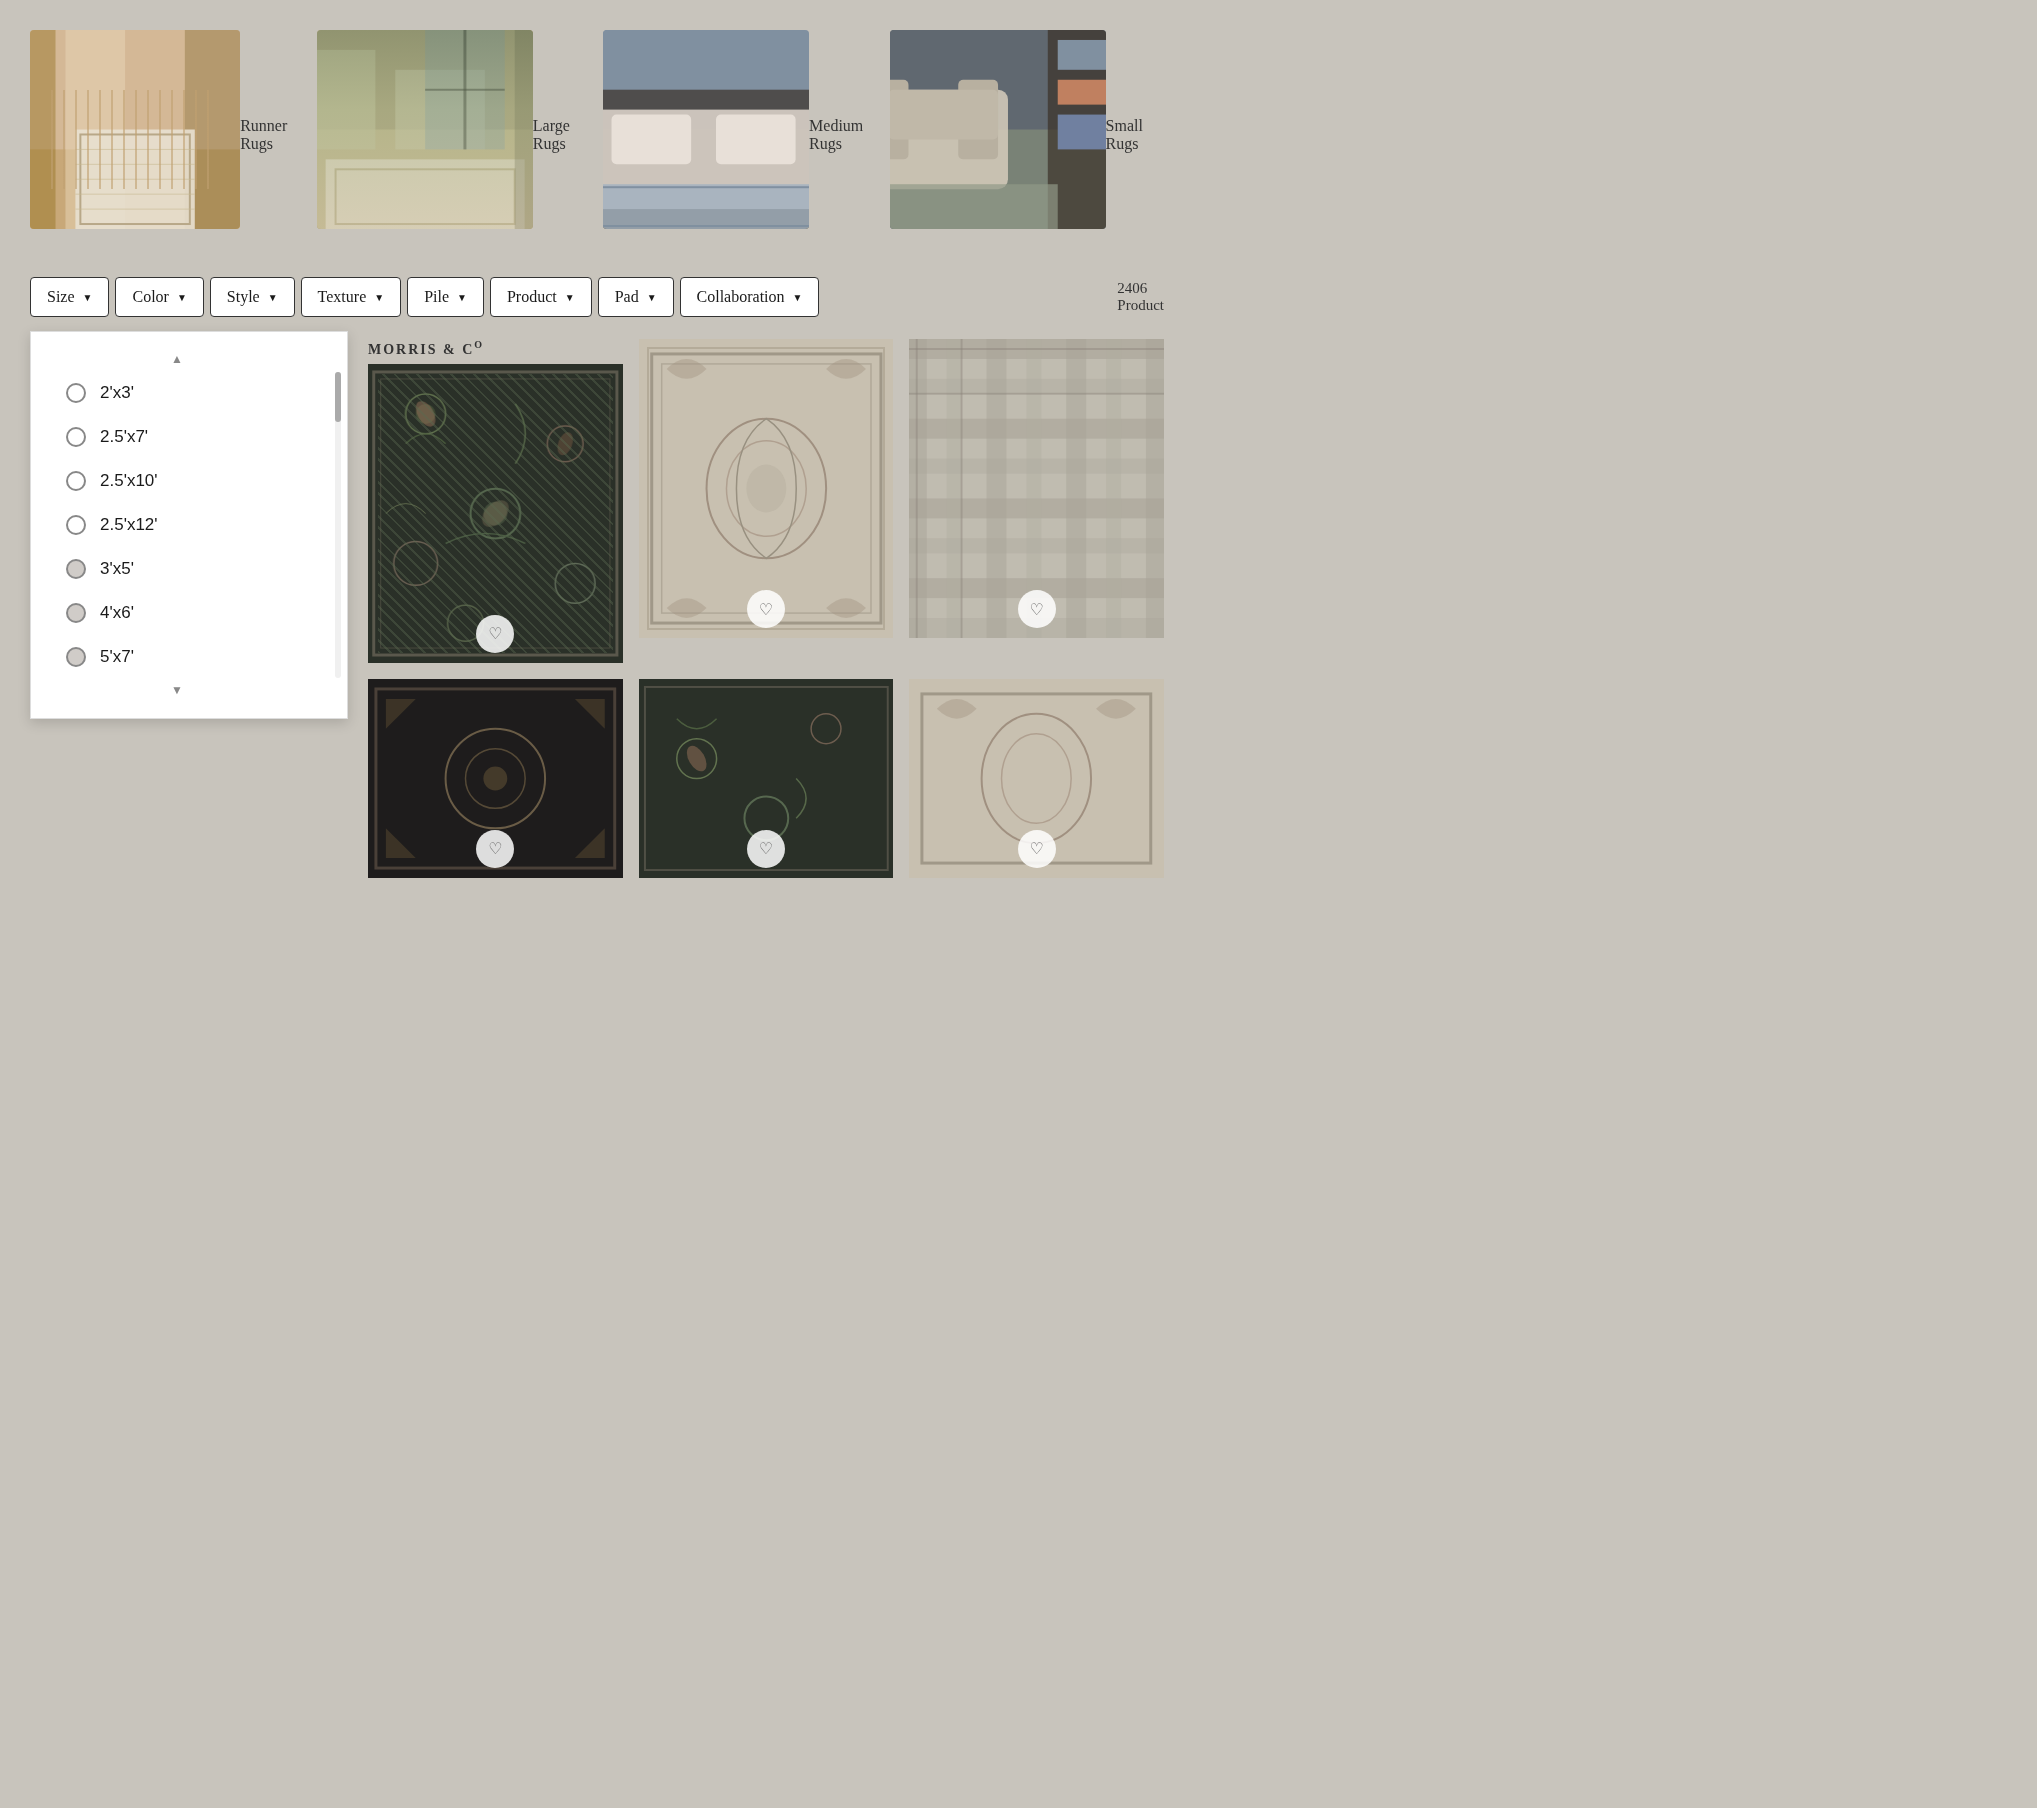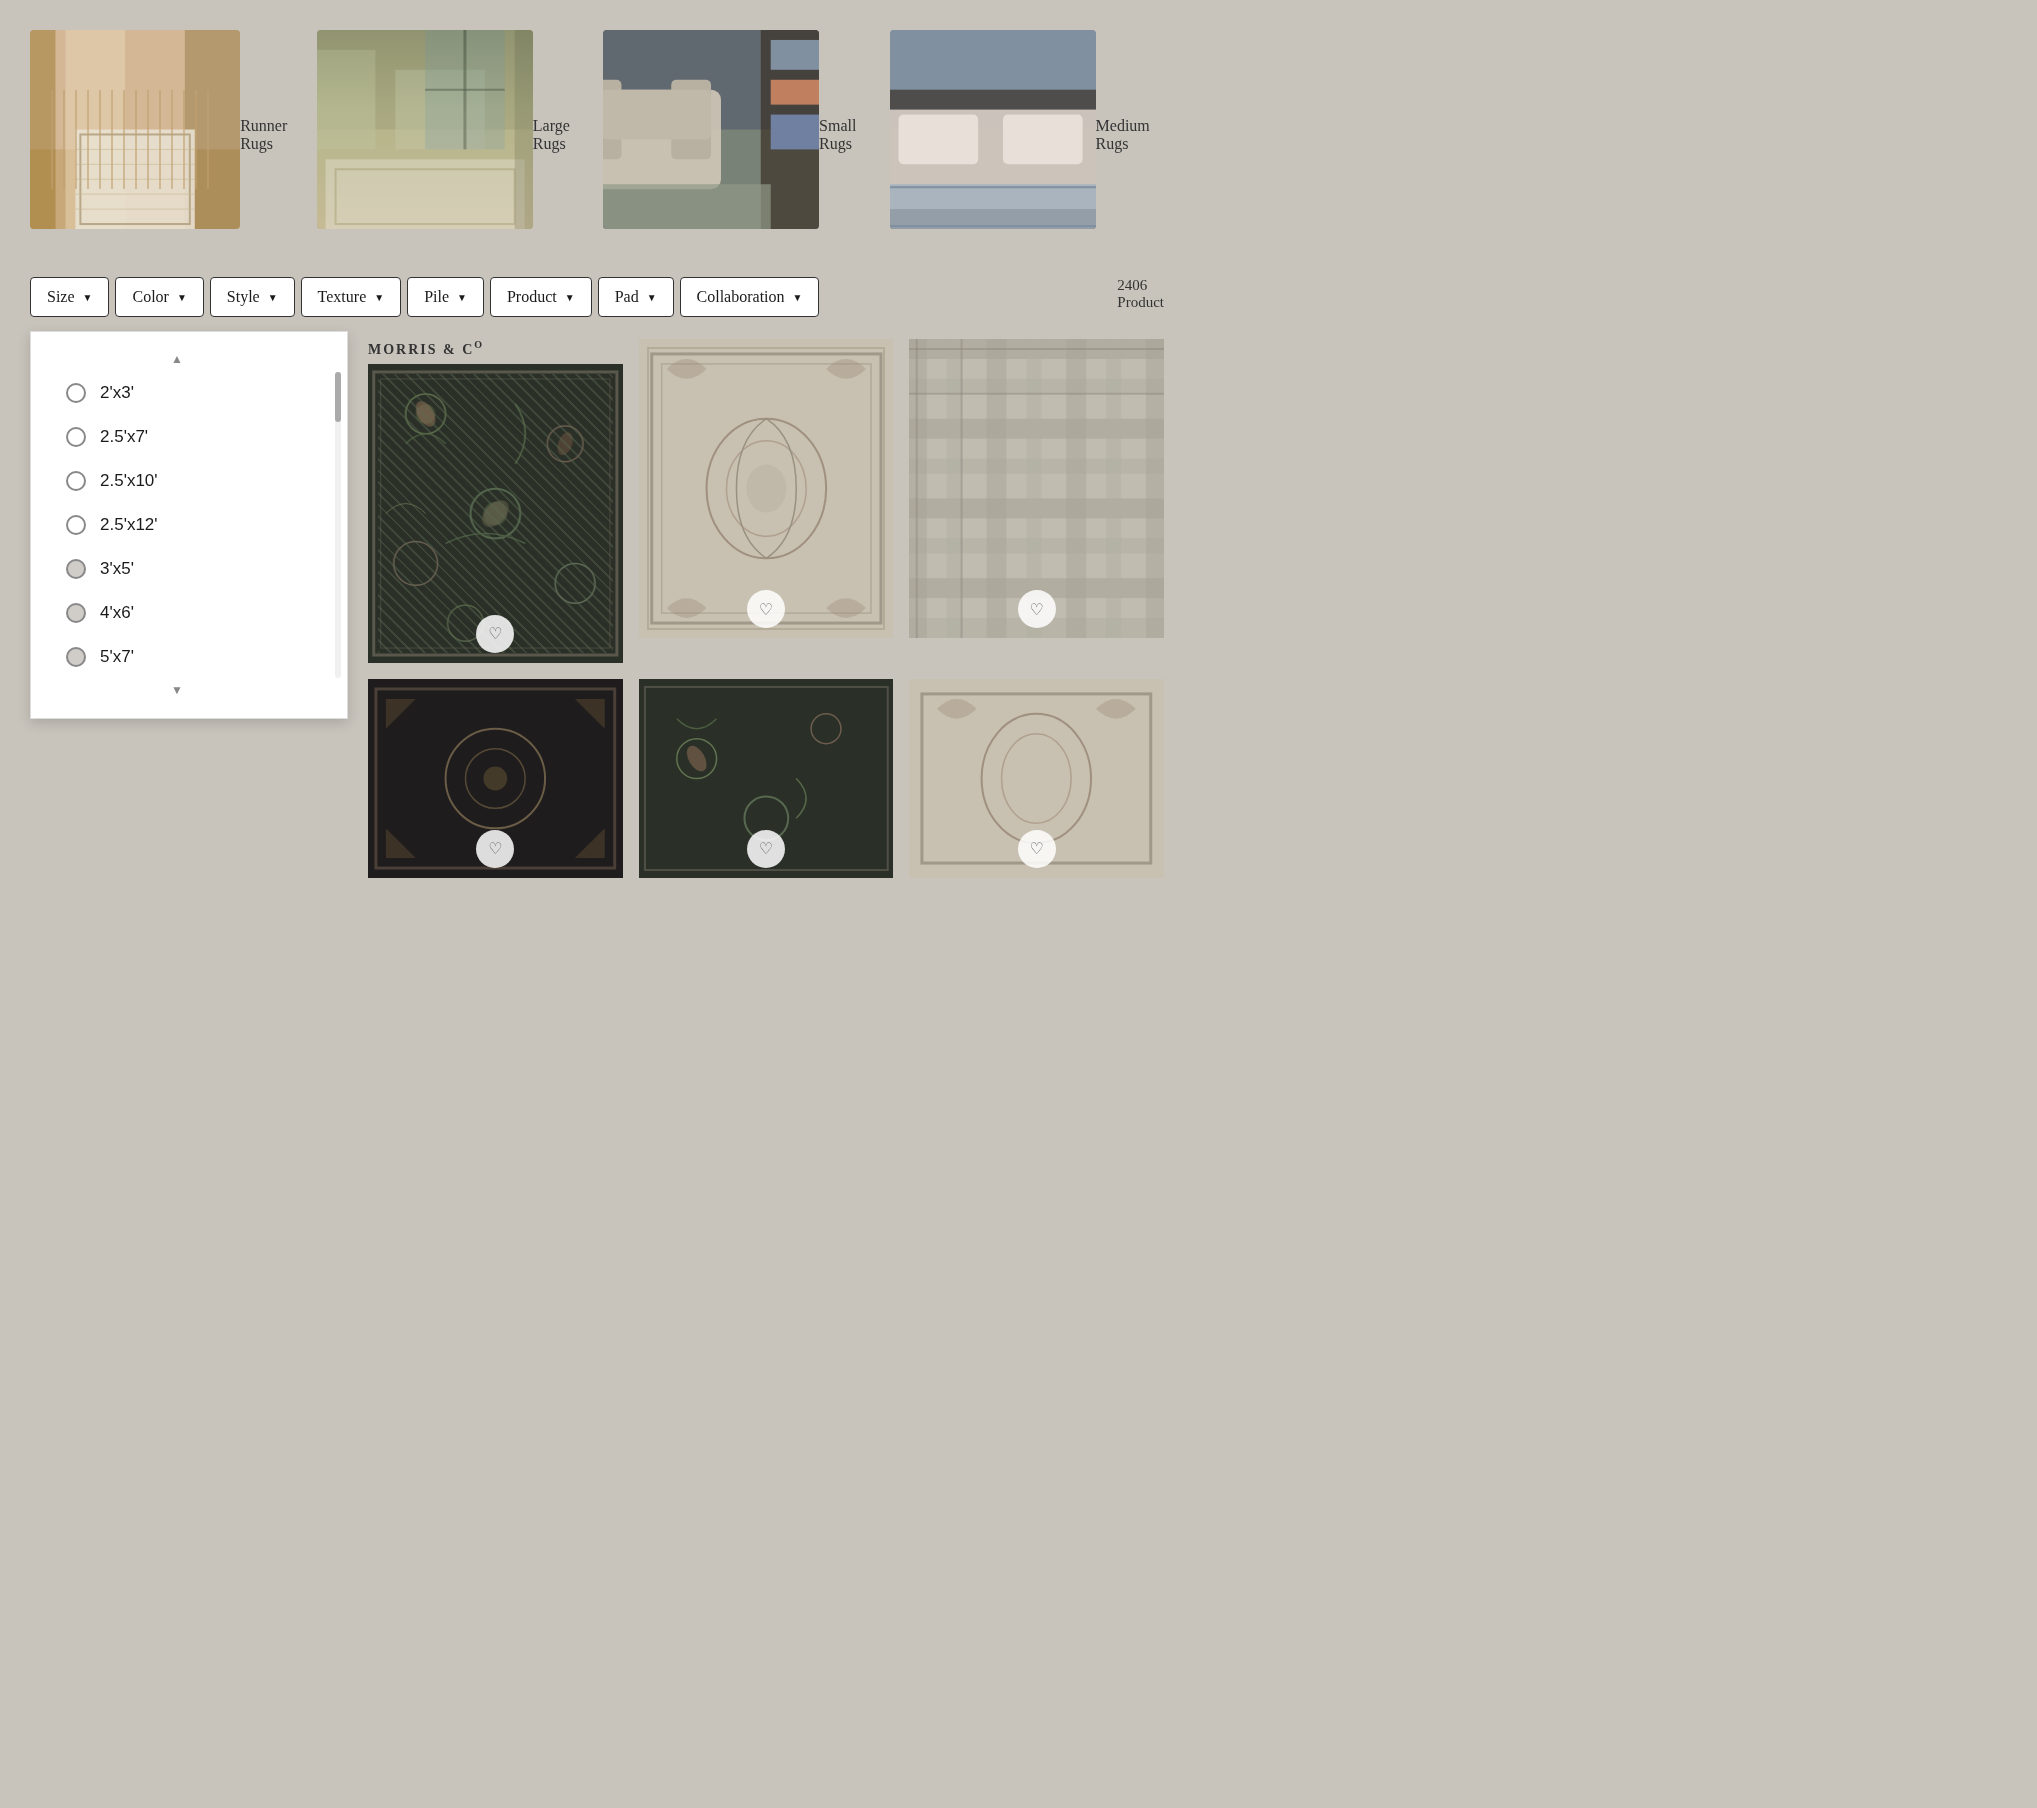--- a/index.html
+++ b/index.html
@@ -70,20 +70,21 @@
     .category-image-small {
       background: linear-gradient(135deg, #606870 0%, #808890 40%, #a0a8b0 80%, #c0c8d0 100%);
     }
     .category-label {
       font-size: 16px;
       color: #333;
       font-family: Georgia, serif;
     }
     .filter-bar {
       display: flex;
+      align-items: center;
       gap: 6px;
       margin-bottom: 0;
       background-color: #c8c4bc;
       padding: 14px 0;
       position: relative;
     }
     .filter-button {
       display: flex;
       align-items: center;
       gap: 6px;
@@ -264,59 +265,59 @@
 
           <rect x="150" y="0" width="80" height="120" fill="#7090a8" opacity="0.4"></rect>
           <line x1="190" y1="0" x2="190" y2="120" stroke="black" stroke-width="3" opacity="0.5"></line>
           <line x1="150" y1="60" x2="230" y2="60" stroke="black" stroke-width="2" opacity="0.5"></line>
         </svg>
       </div>
       <span class="category-label">Large Rugs</span>
     </div>
 
     <div class="category-item">
+      <div class="category-image category-image-medium">
+        <svg width="100%" height="100%" viewBox="0 0 300 200" preserveAspectRatio="xMidYMid slice">
+          <rect width="300" height="200" fill="#8090a0"></rect>
+          <rect y="100" width="300" height="100" fill="#c0b090"></rect>
+
+          <rect x="30" y="60" width="240" height="140" fill="#3a3028" opacity="0.7"></rect>
+          <rect x="40" y="80" width="220" height="100" fill="#d8d0c8" opacity="0.9"></rect>
+
+          <rect x="20" y="155" width="260" height="45" fill="#a0b0c0" opacity="0.8"></rect>
+          <rect x="25" y="158" width="250" height="39" fill="none" stroke="#8090a0" stroke-width="2"></rect>
+
+          <rect x="55" y="85" width="80" height="50" rx="5" fill="#e8e0d8"></rect>
+          <rect x="160" y="85" width="80" height="50" rx="5" fill="#e8e0d8"></rect>
+        </svg>
+      </div>
+      <span class="category-label">Medium Rugs</span>
+    </div>
+
+    <div class="category-item">
       <div class="category-image category-image-small">
         <svg width="100%" height="100%" viewBox="0 0 300 200" preserveAspectRatio="xMidYMid slice">
           <rect width="300" height="200" fill="#606870"></rect>
           <rect y="100" width="300" height="100" fill="#808878" opacity="0.8"></rect>
 
           <rect x="200" y="0" width="100" height="200" fill="#3a3028" opacity="0.7"></rect>
           <rect x="210" y="10" width="80" height="30" fill="#8090a0"></rect>
           <rect x="210" y="50" width="80" height="25" fill="#c08060"></rect>
           <rect x="210" y="85" width="80" height="35" fill="#7080a0"></rect>
 
           <rect x="30" y="60" width="130" height="100" rx="10" fill="#d0c8b8" opacity="0.9"></rect>
           <rect x="20" y="50" width="40" height="80" rx="5" fill="#b8b0a0"></rect>
           <rect x="110" y="50" width="40" height="80" rx="5" fill="#b8b0a0"></rect>
 
           <rect x="40" y="60" width="110" height="50" rx="5" fill="#c0b8a8"></rect>
 
           <rect x="10" y="155" width="200" height="45" fill="#909888" opacity="0.7"></rect>
         </svg>
       </div>
       <span class="category-label">Small Rugs</span>
-    </div>
-
-    <div class="category-item">
-      <div class="category-image category-image-medium">
-        <svg width="100%" height="100%" viewBox="0 0 300 200" preserveAspectRatio="xMidYMid slice">
-          <rect width="300" height="200" fill="#8090a0"></rect>
-          <rect y="100" width="300" height="100" fill="#c0b090"></rect>
-
-          <rect x="30" y="60" width="240" height="140" fill="#3a3028" opacity="0.7"></rect>
-          <rect x="40" y="80" width="220" height="100" fill="#d8d0c8" opacity="0.9"></rect>
-
-          <rect x="20" y="155" width="260" height="45" fill="#a0b0c0" opacity="0.8"></rect>
-          <rect x="25" y="158" width="250" height="39" fill="none" stroke="#8090a0" stroke-width="2"></rect>
-
-          <rect x="55" y="85" width="80" height="50" rx="5" fill="#e8e0d8"></rect>
-          <rect x="160" y="85" width="80" height="50" rx="5" fill="#e8e0d8"></rect>
-        </svg>
-      </div>
-      <span class="category-label">Medium Rugs</span>
     </div>
   </div>
 
   <div class="filter-bar">
     <button class="filter-button">
       <span>Size</span>
       <span class="chevron">▼</span>
     </button>
     <button class="filter-button">
       <span>Color</span>

